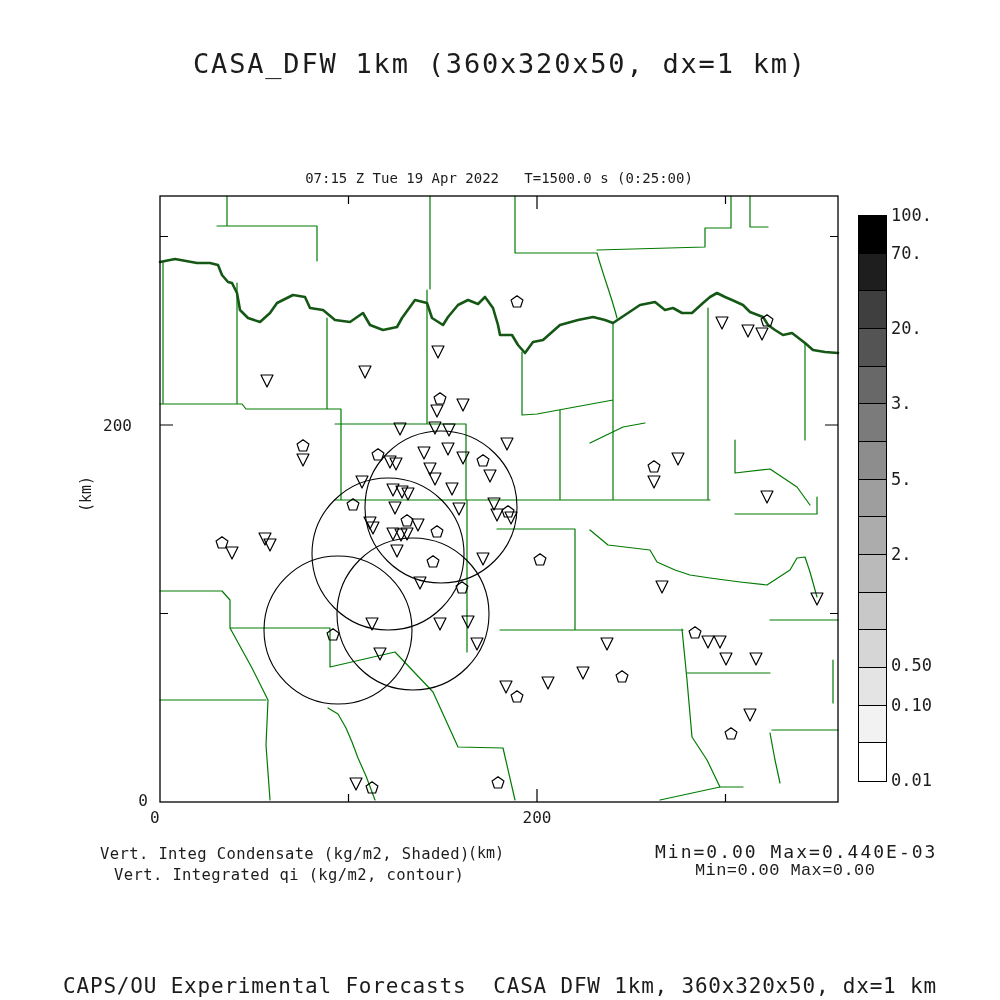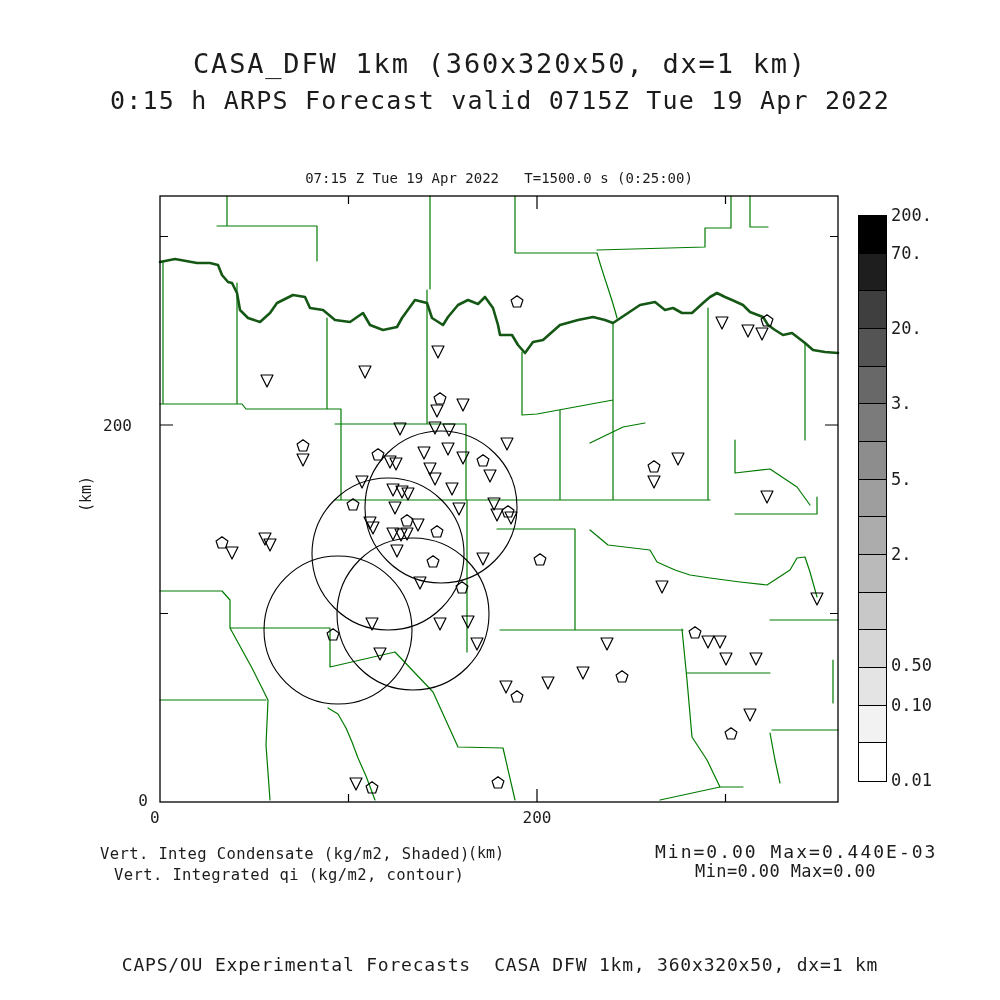--- a/index.html
+++ b/index.html
@@ -12,42 +12,41 @@
   #plot-header{left:160px;width:678px;top:170px;text-align:center;font-size:14px;}
   #ytick-200{left:86px;width:46px;top:416px;text-align:right;font-size:16px;}
   #ytick-0{left:118px;width:30px;top:791px;text-align:right;font-size:16px;}
   #ylabel-km{left:86px;top:494px;transform:translate(-50%,-50%) rotate(-90deg);font-size:15px;}
   #xtick-0{left:150px;top:808px;font-size:16px;}
   #xtick-200{left:514px;width:46px;top:808px;text-align:center;font-size:16px;}
   #xlabel-km{left:468px;top:844px;font-size:15px;}
   #ann-shaded{left:100px;top:845px;font-size:15.5px;letter-spacing:0.4px;}
   #ann-contour{left:114px;top:866px;font-size:15.5px;letter-spacing:0.4px;}
   #mm-shaded{left:637px;top:841px;font-size:18px;letter-spacing:2px;padding-left:18px;}
-  #mm-contour{left:695px;top:861px;font-size:17px;letter-spacing:0.4px;}
-  #footer{top:954px;font-size:18px;letter-spacing:0.8px;}
+  #mm-contour{left:695px;top:861px;font-size:17px;letter-spacing:0.4px;font-family:Liberation Mono, monospace;}
+  #footer{top:974px;font-size:21px;letter-spacing:0.8px;}
   #colorbar{position:absolute;left:858px;top:215px;width:27px;height:565px;
             border:1px solid #000;box-sizing:content-box;}
   .cb-seg{width:100%;border-bottom:1px solid #000;box-sizing:border-box;}
   .cb-seg:last-child{border-bottom:none;}
   .cb-label{position:absolute;left:891px;font-size:17px;white-space:pre;color:#1c1c1c;}
   svg{position:absolute;left:0;top:0;}
   .county{fill:none;stroke:#007a00;stroke-width:1.2;stroke-linejoin:round;stroke-linecap:round;}
   .river{fill:none;stroke:#155815;stroke-width:2.6;stroke-linejoin:round;stroke-linecap:round;}
   .frame{fill:none;stroke:#000;stroke-width:1.3;}
   .tick{stroke:#000;stroke-width:1.2;}
   .ring{fill:none;stroke:#000;stroke-width:1.1;}
   .site{fill:none;stroke:#000;stroke-width:1.2;stroke-linejoin:round;}
 </style>
 </head>
 <body>
 
 <div id="canvas">
 
   <div class="abs ctr" id="title1">CASA_DFW 1km (360x320x50, dx=1 km)</div>
-  <div class="abs ctr" id="title2">0:15 h ARPS Forecast valid 0715Z Tue 19 Apr 2022</div>
   <div class="abs" id="plot-header">07:15 Z Tue 19 Apr 2022   T=1500.0 s (0:25:00)</div>
 
   <div class="abs" id="ytick-200">200</div>
   <div class="abs" id="ytick-0">0</div>
   <div class="abs" id="ylabel-km">(km)</div>
   <div class="abs" id="xtick-0">0</div>
   <div class="abs" id="xtick-200">200</div>
   <div class="abs" id="xlabel-km">(km)</div>
 
   <svg id="map-svg" width="1000" height="1000" viewBox="0 0 1000 1000">
@@ -172,21 +171,21 @@
       <div class="cb-seg" style="height: 37.6667px; background: rgb(158, 158, 158);"></div>
       <div class="cb-seg" style="height: 37.6667px; background: rgb(172, 172, 172);"></div>
       <div class="cb-seg" style="height: 37.6667px; background: rgb(186, 186, 186);"></div>
       <div class="cb-seg" style="height: 37.6667px; background: rgb(200, 200, 200);"></div>
       <div class="cb-seg" style="height: 37.6667px; background: rgb(214, 214, 214);"></div>
       <div class="cb-seg" style="height: 37.6667px; background: rgb(228, 228, 228);"></div>
       <div class="cb-seg" style="height: 37.6667px; background: rgb(242, 242, 242);"></div>
       <div class="cb-seg" style="height: 37.6667px; background: rgb(255, 255, 255);"></div>
     </div>
   <div id="colorbar-labels">
-      <div class="cb-label" style="top: 205px;">200.</div>
+      <div class="cb-label" style="top: 205px;">100.</div>
       <div class="cb-label" style="top: 242.667px;">70.</div>
       <div class="cb-label" style="top: 318px;">20.</div>
       <div class="cb-label" style="top: 393.333px;">3.</div>
       <div class="cb-label" style="top: 468.667px;">5.</div>
       <div class="cb-label" style="top: 544px;">2.</div>
       <div class="cb-label" style="top: 619.333px; margin-top: 36px;">0.50</div>
       <div class="cb-label" style="top: 694.667px;">0.10</div>
       <div class="cb-label" style="top: 770px;">0.01</div>
     </div>
 

